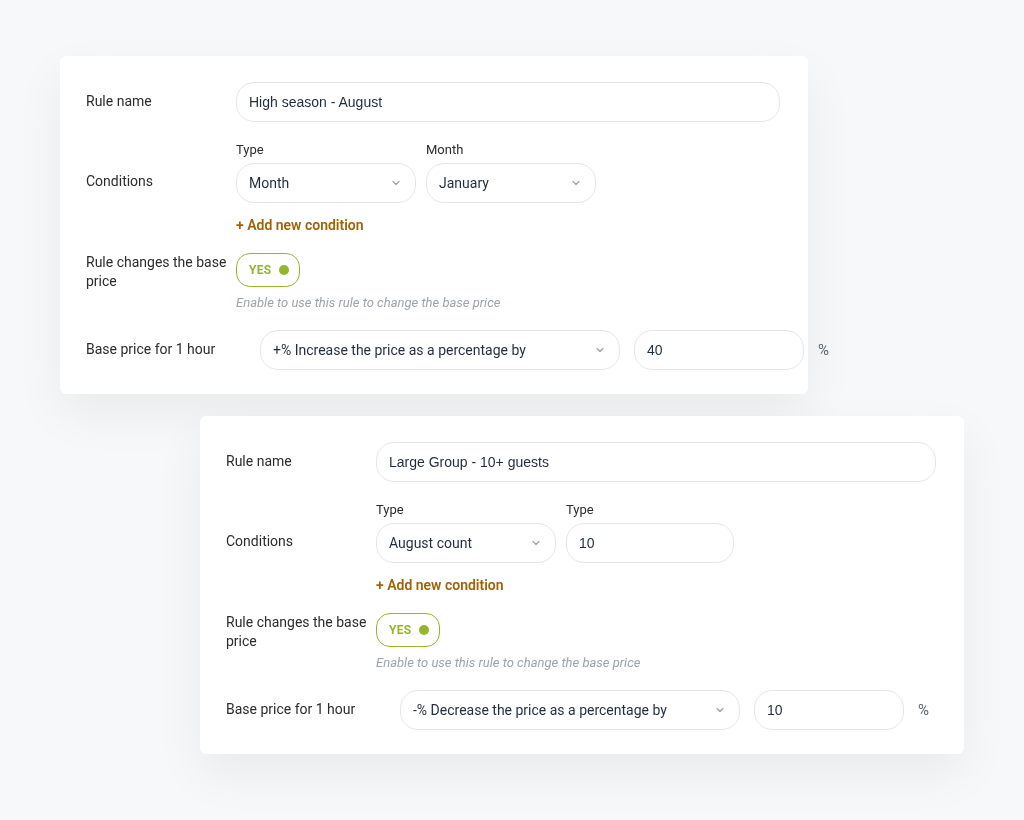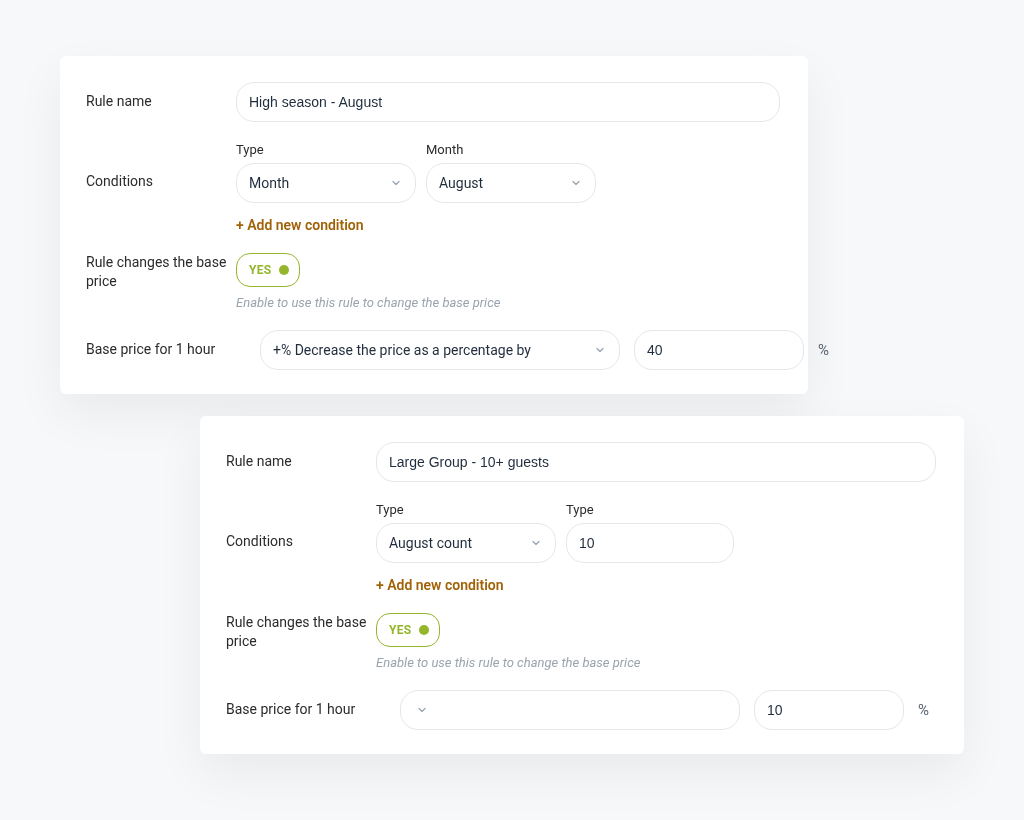--- a/index.html
+++ b/index.html
@@ -149,21 +149,21 @@
               <span class="caret">
                 <svg viewBox="0 0 24 24" fill="none" stroke="currentColor" stroke-width="2.5" stroke-linecap="round" stroke-linejoin="round">
                     <polyline points="6 9 12 15 18 9"></polyline>
                   </svg>
               </span>
             </div>
           </div>
           <div class="cond-item w-month">
             <div class="cap">Month</div>
             <div class="select">
-              <span>August</span>
+              <span>January</span>
               <span class="caret">
                 <svg viewBox="0 0 24 24" fill="none" stroke="currentColor" stroke-width="2.5" stroke-linecap="round" stroke-linejoin="round">
                     <polyline points="6 9 12 15 18 9"></polyline>
                   </svg>
               </span>
             </div>
           </div>
         </div>
         <div class="add-link">+ Add new condition</div>
       </div>
@@ -178,21 +178,21 @@
         </div>
         <div class="helper">Enable to use this rule to change the base price</div>
       </div>
     </div>
 
     <div class="row" style="margin-bottom:0;">
       <div class="label-col">Base price for 1 hour</div>
       <div class="field-col">
         <div class="price-row">
           <div class="select sel-wide">
-            <span>+% Decrease the price as a percentage by</span>
+            <span>+% Increase the price as a percentage by</span>
             <span class="caret">
               <svg viewBox="0 0 24 24" fill="none" stroke="currentColor" stroke-width="2.5" stroke-linecap="round" stroke-linejoin="round">
                   <polyline points="6 9 12 15 18 9"></polyline>
                 </svg>
             </span>
           </div>
           <input class="num num-narrow" type="text" value="40" style="">
           <span class="suffix">%</span>
         </div>
       </div>
@@ -242,20 +242,21 @@
         </div>
         <div class="helper">Enable to use this rule to change the base price</div>
       </div>
     </div>
 
     <div class="row" style="margin-bottom:0;">
       <div class="label-col">Base price for 1 hour</div>
       <div class="field-col">
         <div class="price-row">
           <div class="select" style="flex:0 0 340px;">
+            <span>-% Decrease the price as a percentage by</span>
             <span class="caret">
               <svg viewBox="0 0 24 24" fill="none" stroke="currentColor" stroke-width="2.5" stroke-linecap="round" stroke-linejoin="round">
                   <polyline points="6 9 12 15 18 9"></polyline>
                 </svg>
             </span>
           </div>
           <input class="num num-narrow n2" type="text" value="10" style="">
           <span class="suffix">%</span>
         </div>
       </div>

